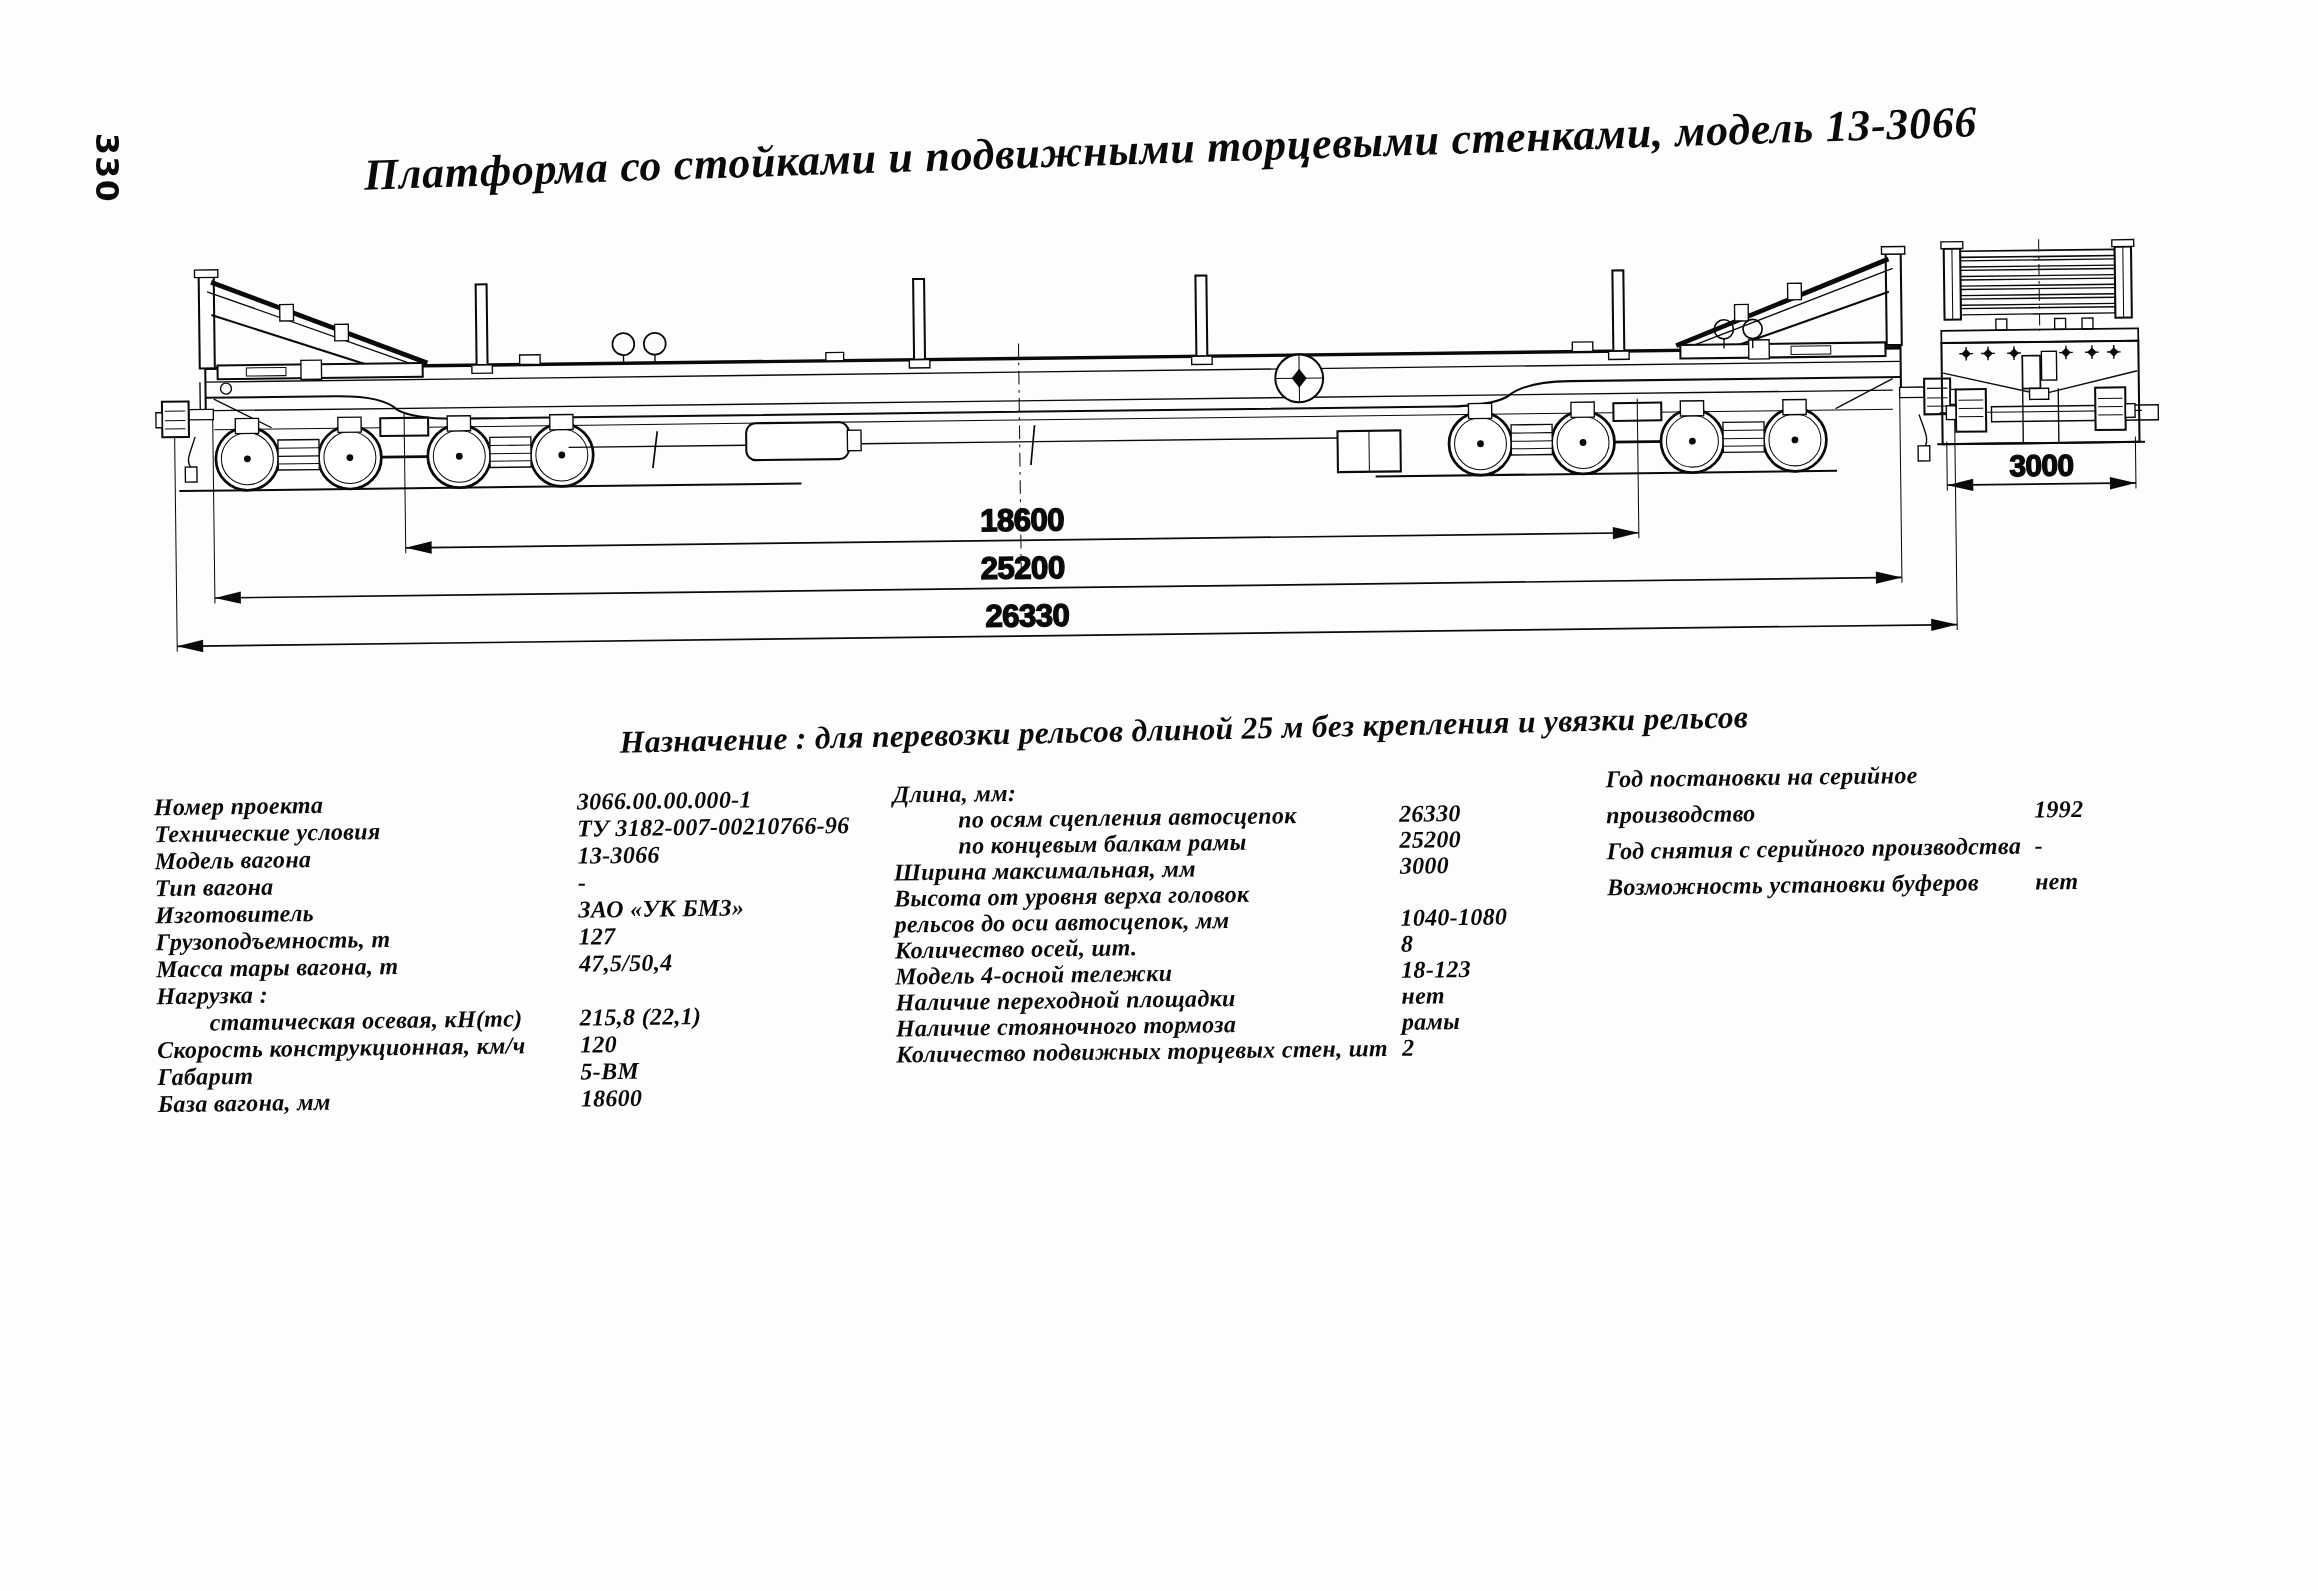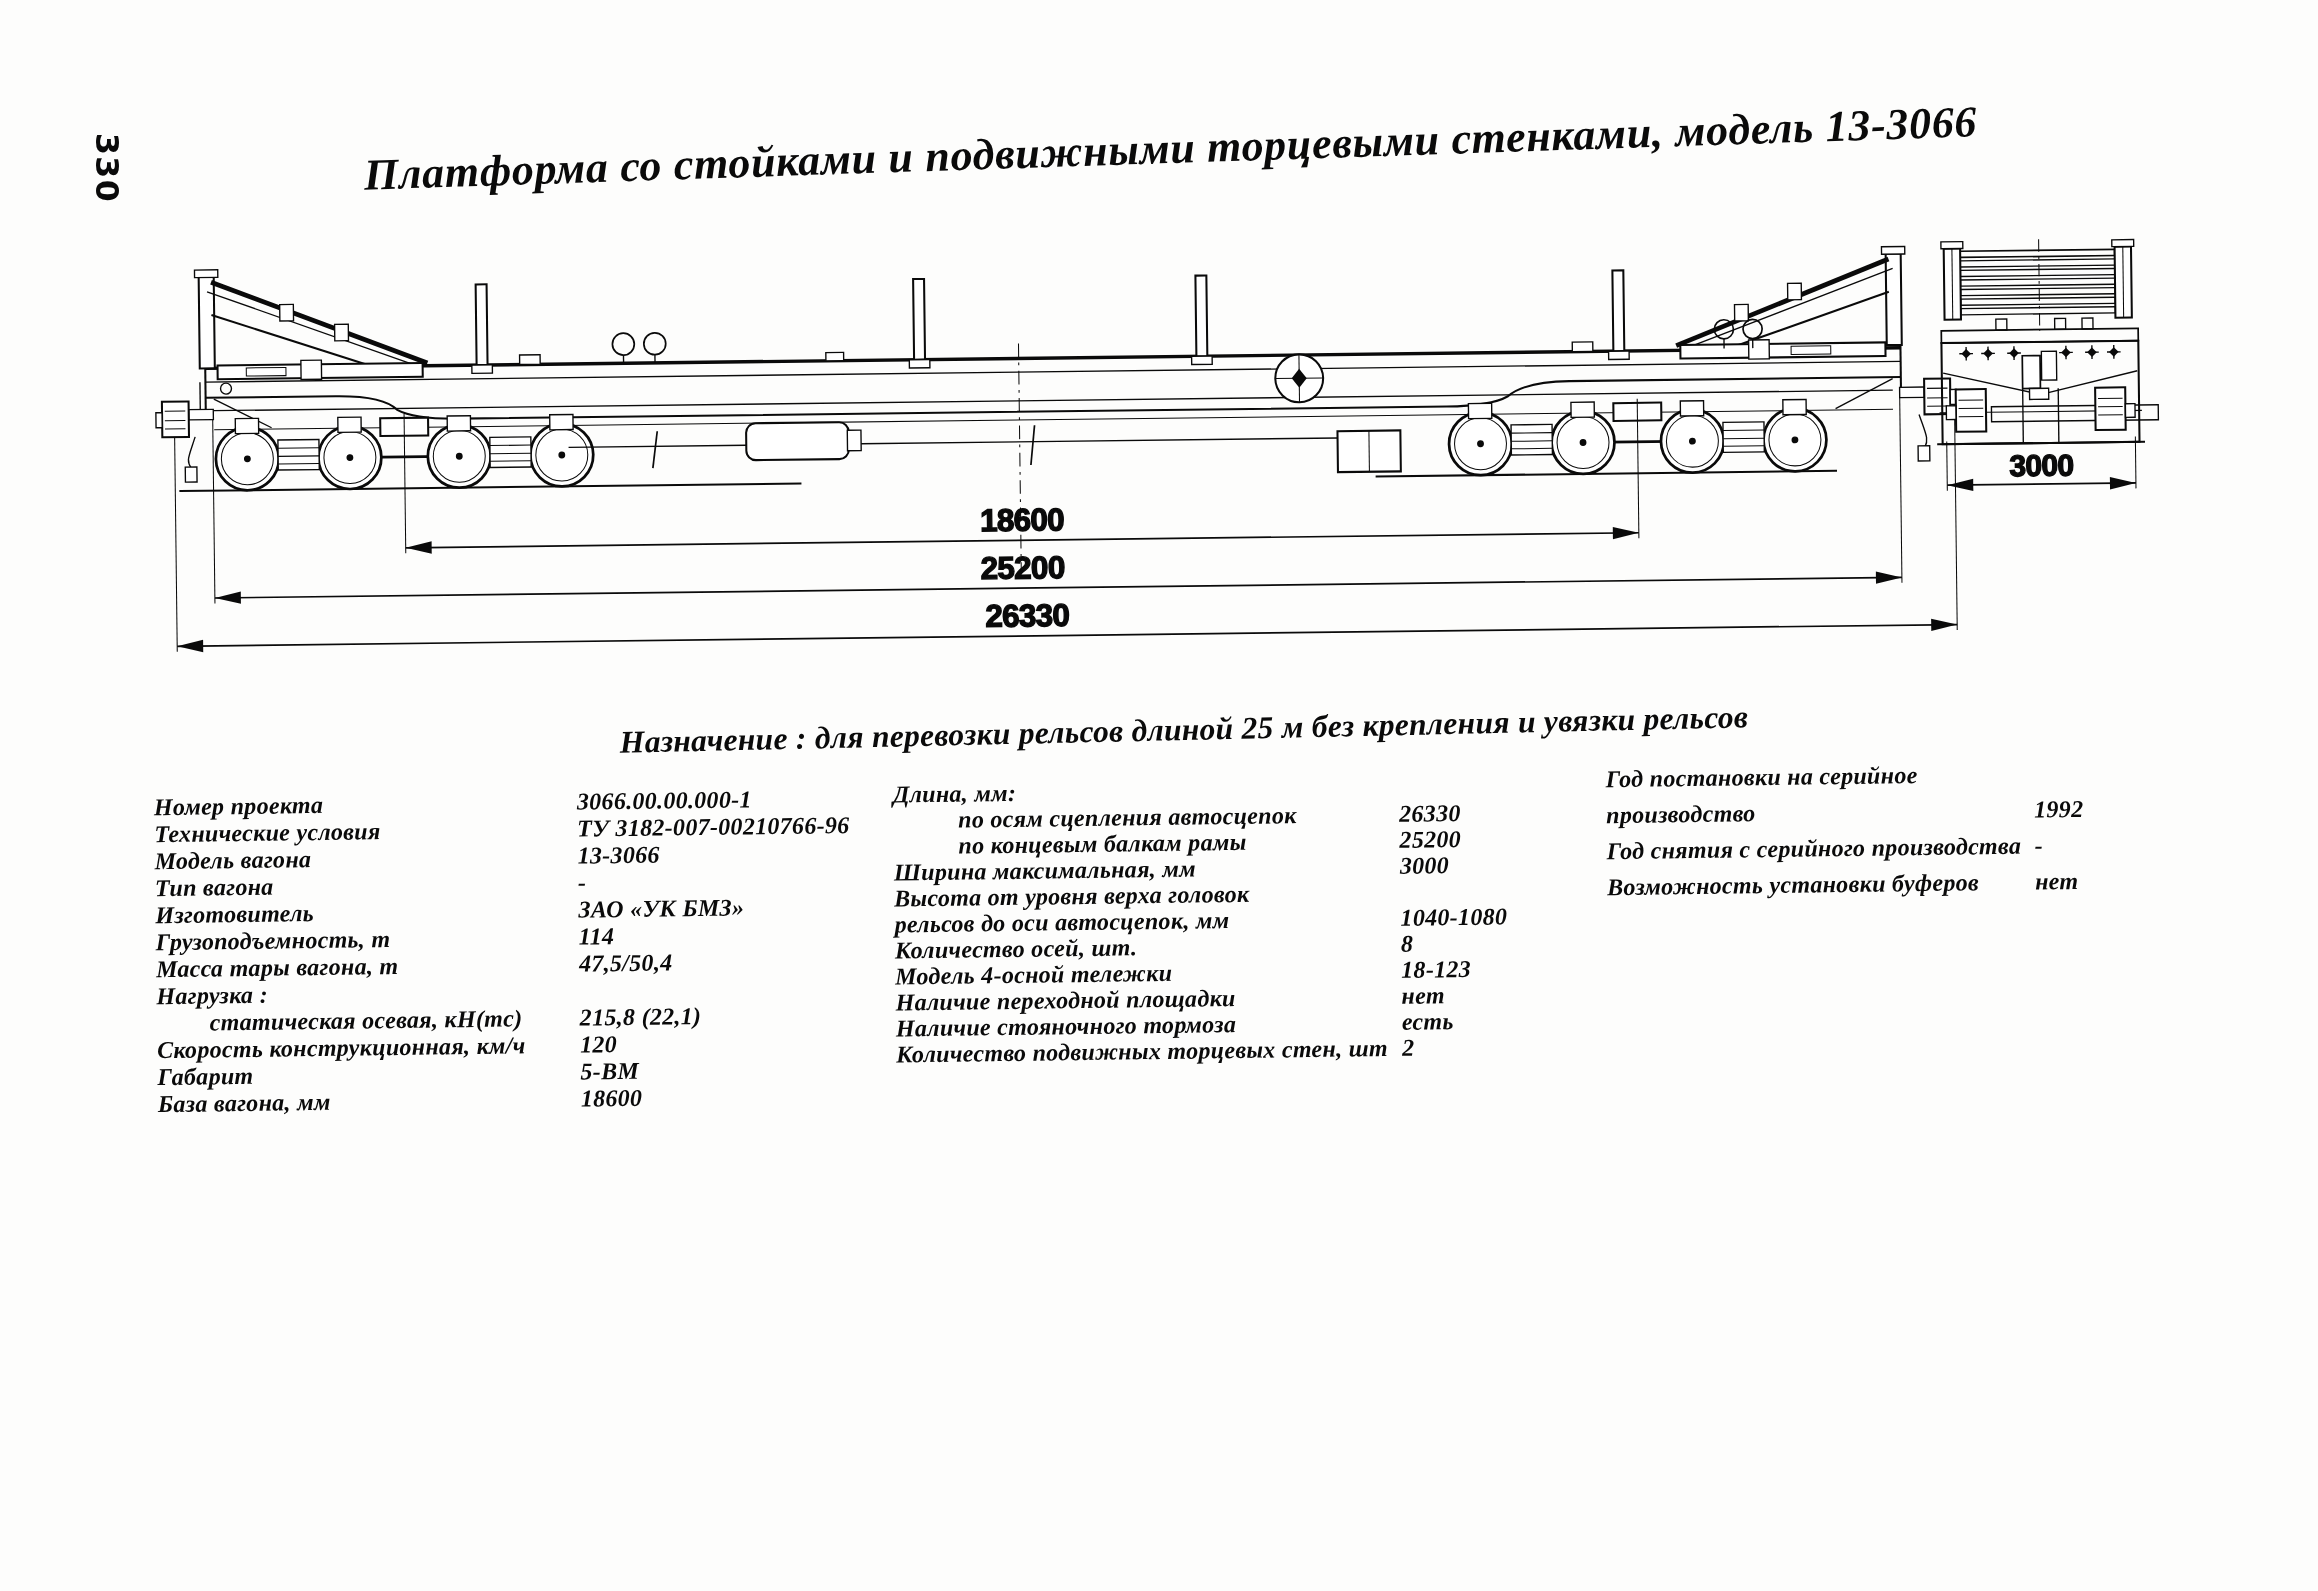--- a/index.html
+++ b/index.html
@@ -330,21 +330,21 @@
         <div class="srow">
           <span class="lbl">Тип вагона</span>
           <span class="val">-</span>
         </div>
         <div class="srow">
           <span class="lbl">Изготовитель</span>
           <span class="val">ЗАО «УК БМЗ»</span>
         </div>
         <div class="srow">
           <span class="lbl">Грузоподъемность, т</span>
-          <span class="val">114</span>
+          <span class="val">127</span>
         </div>
         <div class="srow">
           <span class="lbl">Масса тары вагона, т</span>
           <span class="val">47,5/50,4</span>
         </div>
         <div class="srow">
           <span class="lbl">Нагрузка :</span>
           <span class="val"></span>
         </div>
         <div class="srow">
@@ -396,21 +396,21 @@
         <div class="srow">
           <span class="lbl">Модель 4-осной тележки</span>
           <span class="val">18-123</span>
         </div>
         <div class="srow">
           <span class="lbl">Наличие переходной площадки</span>
           <span class="val">нет</span>
         </div>
         <div class="srow">
           <span class="lbl">Наличие стояночного тормоза</span>
-          <span class="val">есть</span>
+          <span class="val">рамы</span>
         </div>
         <div class="srow">
           <span class="lbl">Количество подвижных торцевых стен, шт</span>
           <span class="val">2</span>
         </div>
       </div>
     <div class="spec-group g-right" style="left:1608px;top:773px;--valx:428px;--rowh:36px">
         <div class="srow">
           <span class="lbl">Год постановки на серийное</span>
           <span class="val"></span>

